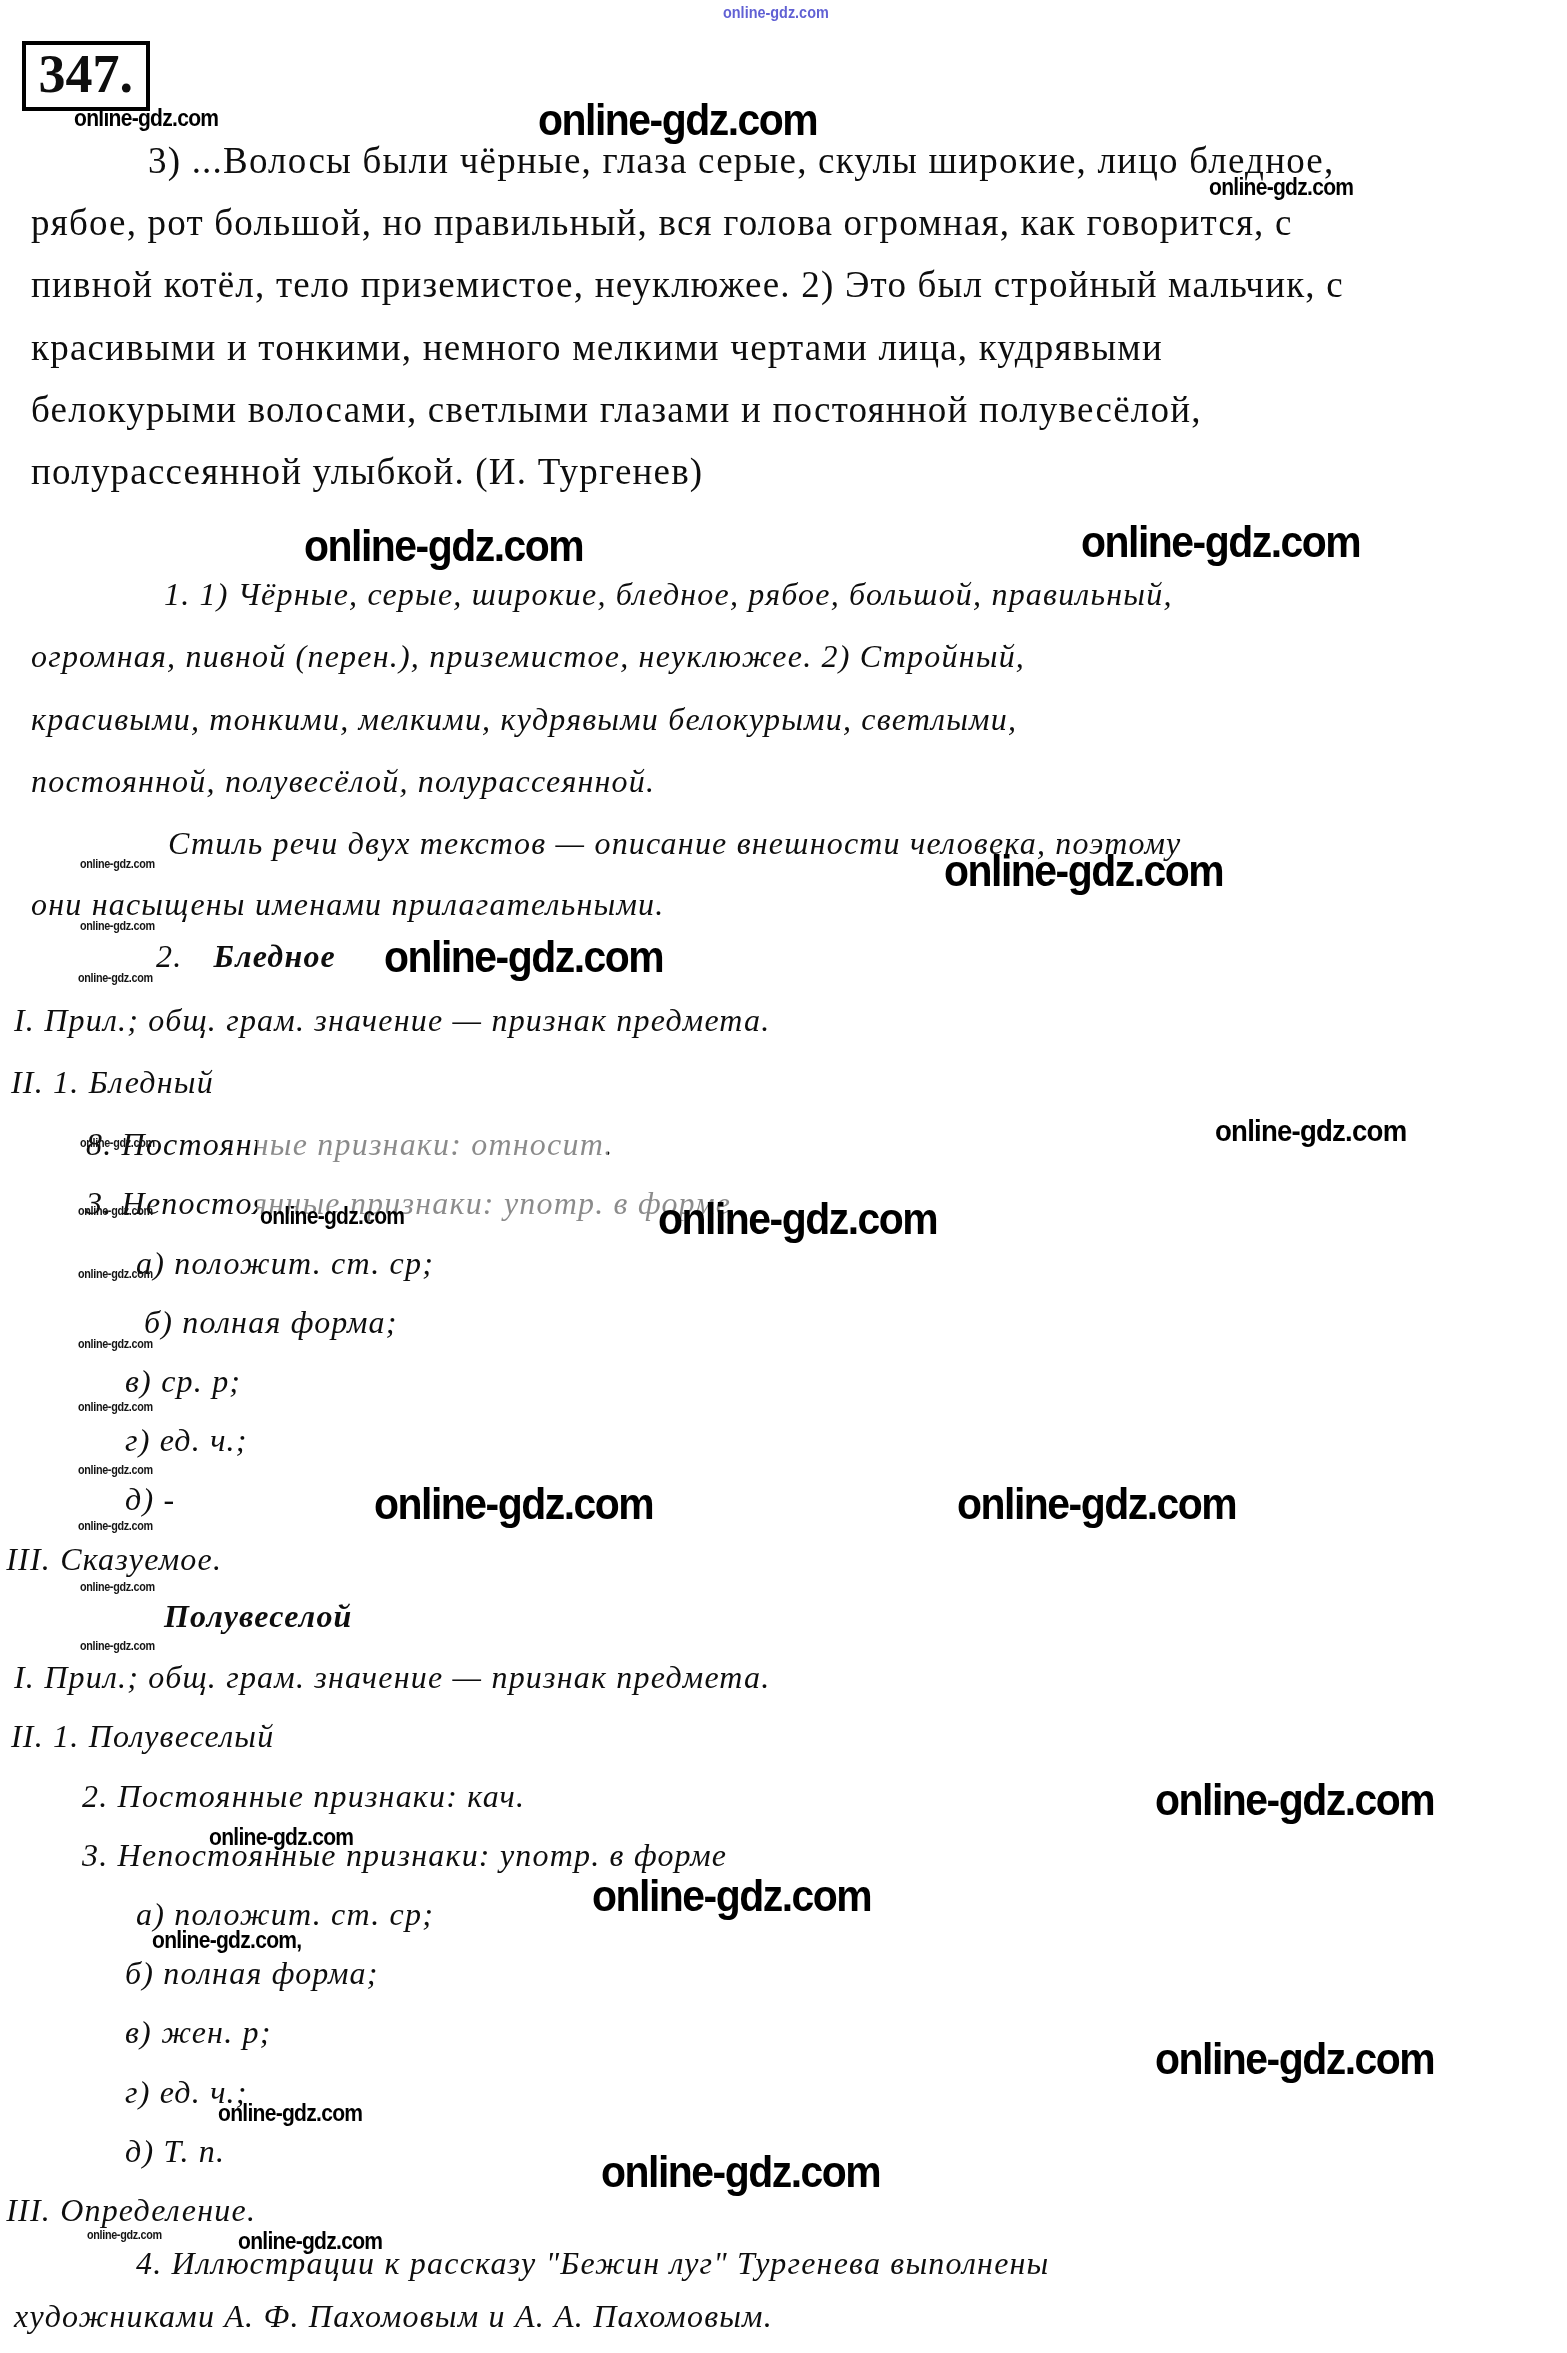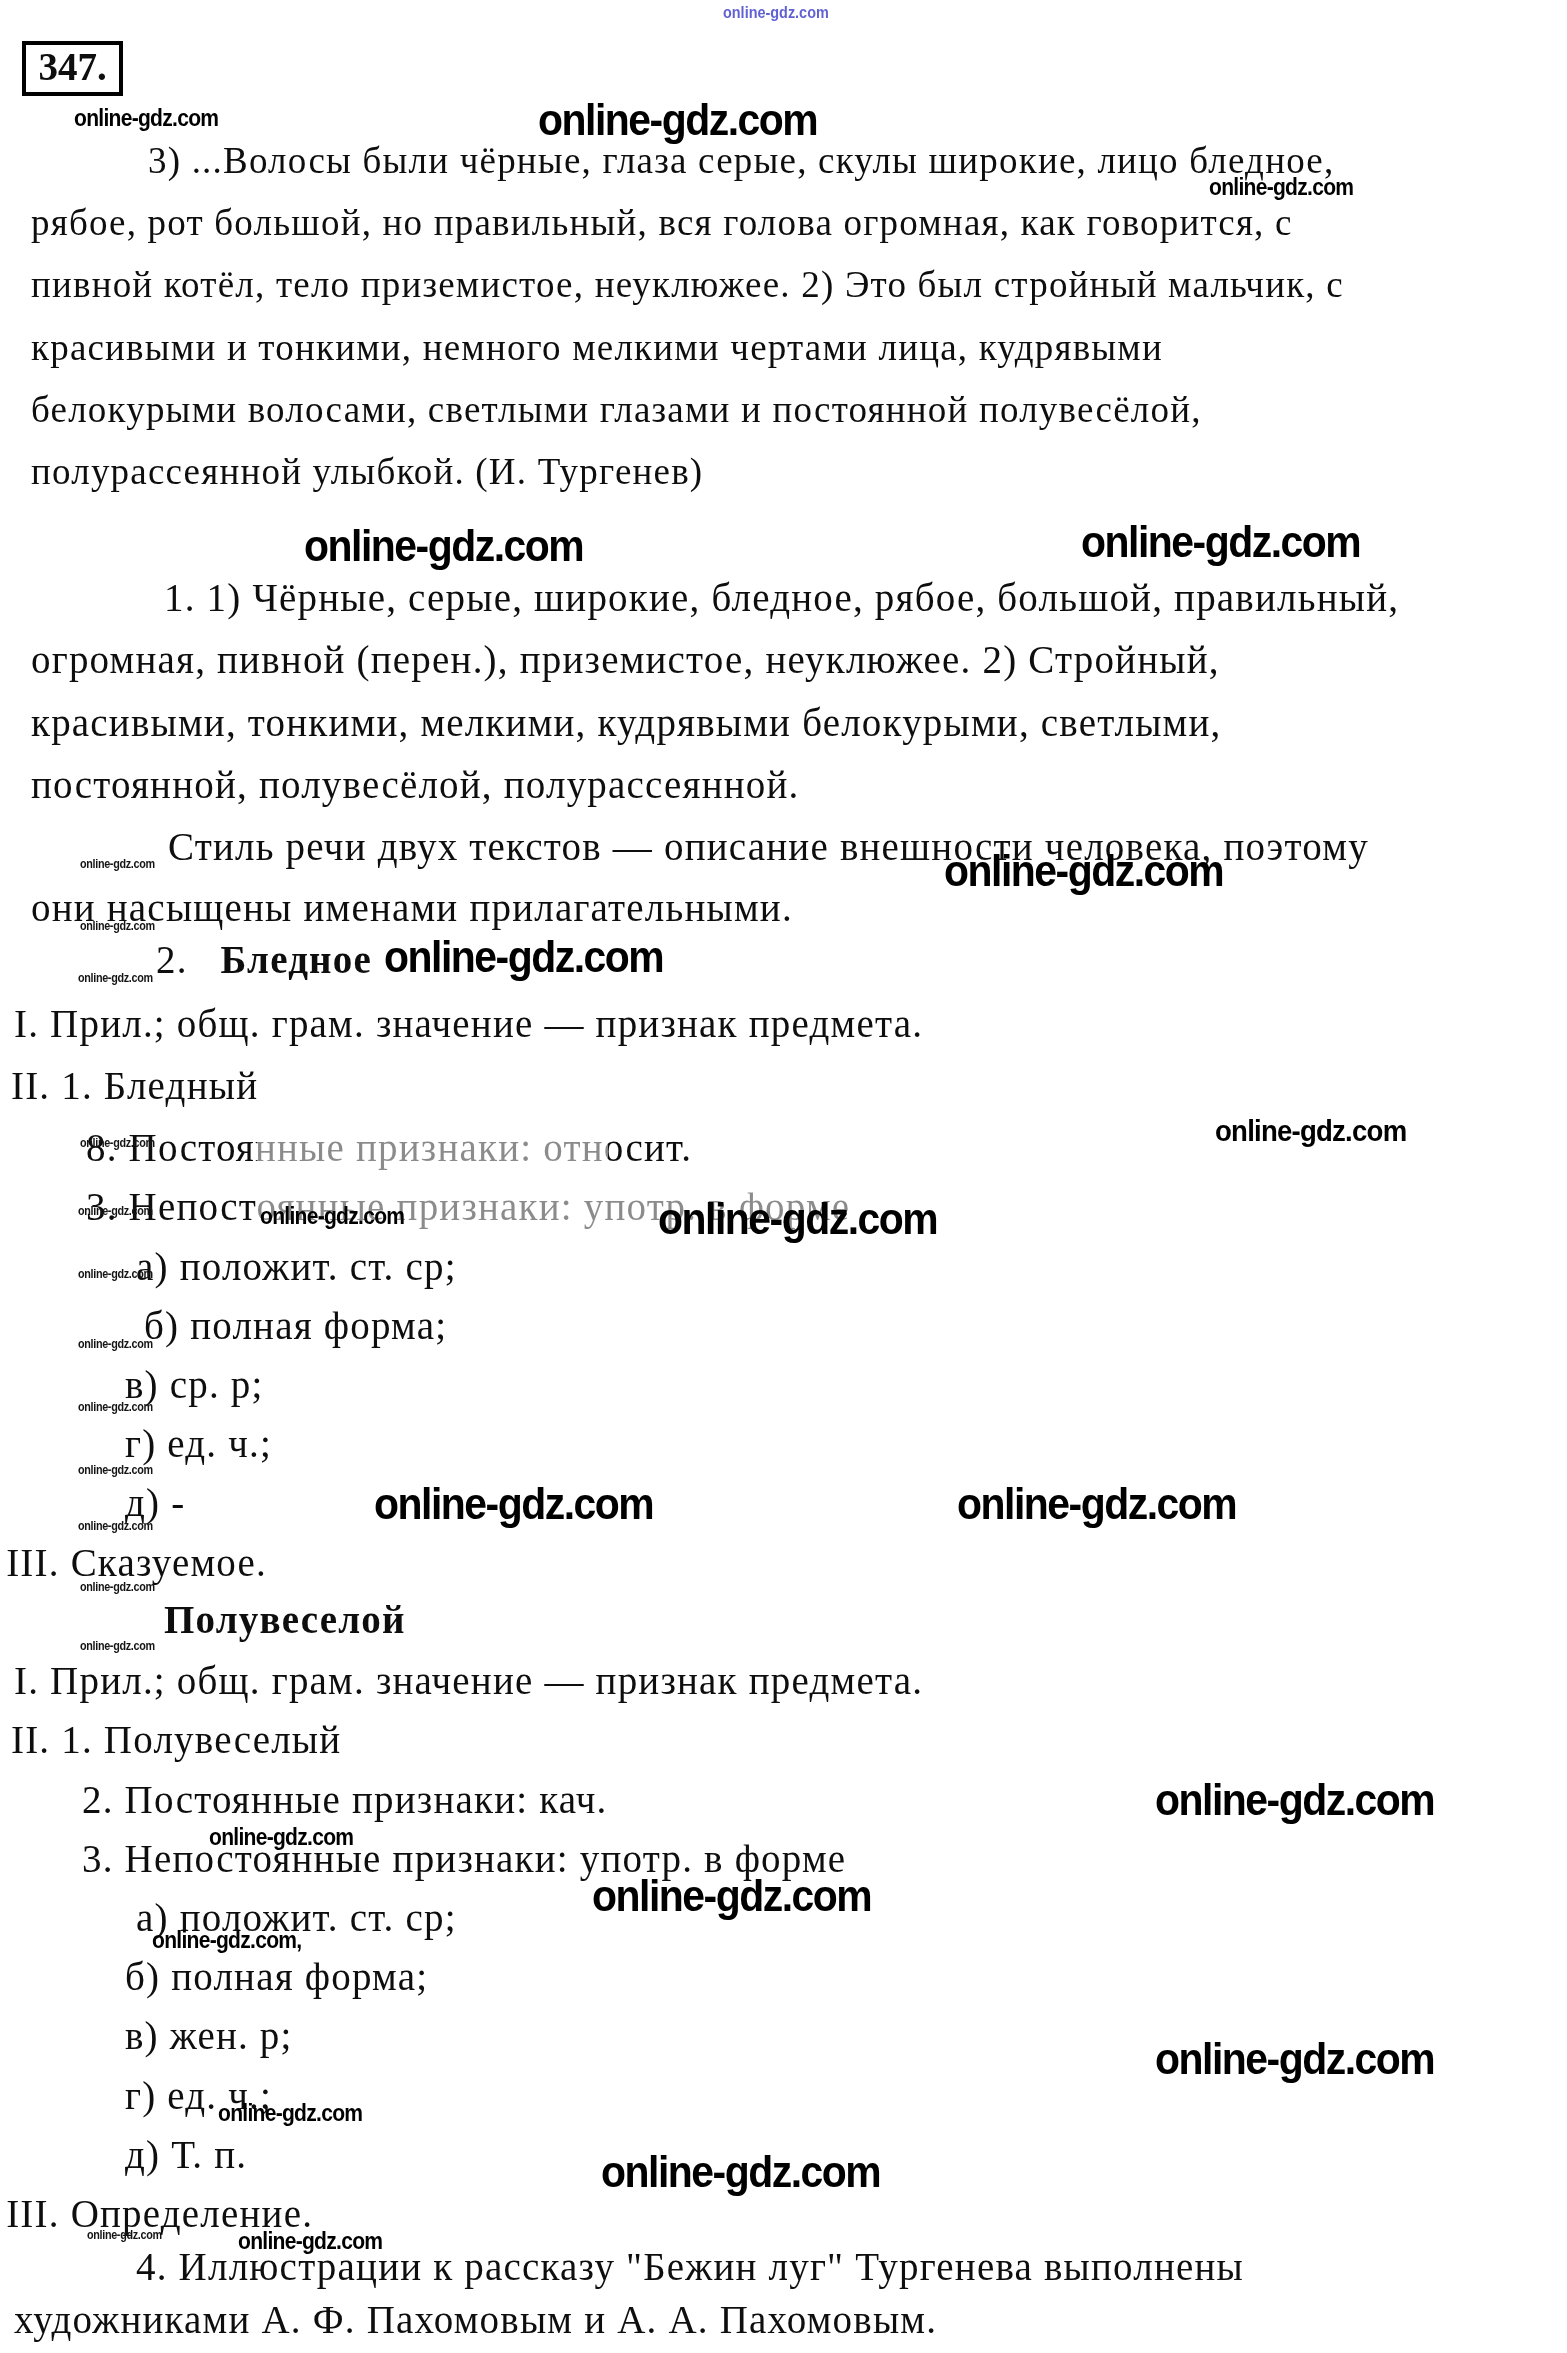--- a/index.html
+++ b/index.html
@@ -5,25 +5,25 @@
   html, body { margin:0; padding:0; }
   body {
     width:1568px; height:2354px; background:#ffffff; position:relative;
     font-family:"Liberation Serif", serif; color:#0e0e0e; overflow:hidden;
   }
   #page { position:absolute; left:0; top:0; width:1568px; height:2354px; }
   .line {
     position:absolute; white-space:nowrap; line-height:1;
     font-size:37px; letter-spacing:1.2px;
   }
-  .it { font-size:39px; }
+  .it { font-style:italic; font-size:32px; }
   .bold { font-weight:bold; }
   .num-box {
     position:absolute; left:22px; top:41px; border:4.7px solid #000;
-    padding:1.6px 12.5px 6.2px 12.5px; font-weight:bold; font-size:39px; line-height:1;
+    padding:1.6px 12.5px 6.2px 12.5px; font-weight:bold; font-size:54px; line-height:1;
     background:#fff;
   }
   .wm {
     position:absolute; white-space:nowrap; line-height:1;
     font-family:"Liberation Sans", sans-serif; font-weight:bold; color:#000;
     transform-origin:left top;
   }
   .wm-tiny  { font-size:13.2px; letter-spacing:-0.4px; transform:scaleX(.82); color:#151515; }
   .wm-small { font-size:23.4px; letter-spacing:-0.8px; transform:scaleX(.9); }
   .wm-med   { font-size:29px; letter-spacing:-0.8px; transform:scaleX(.95); }

